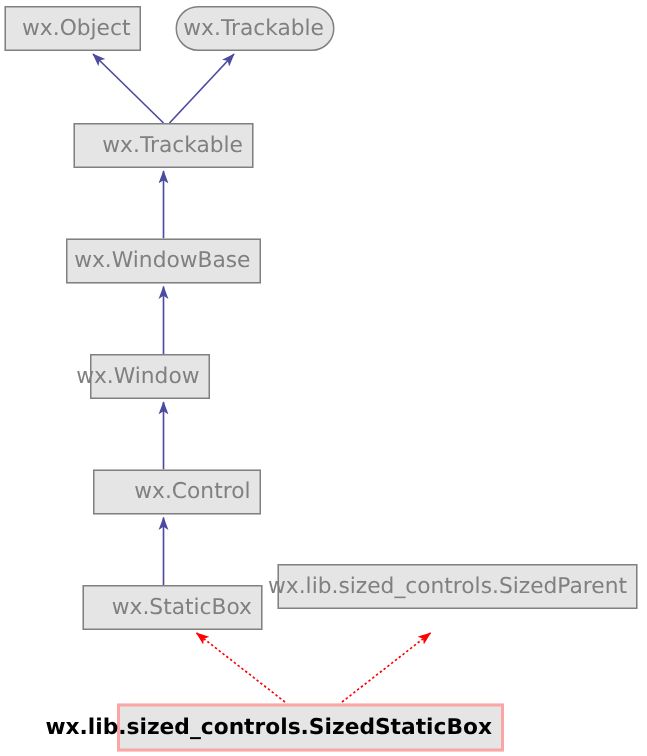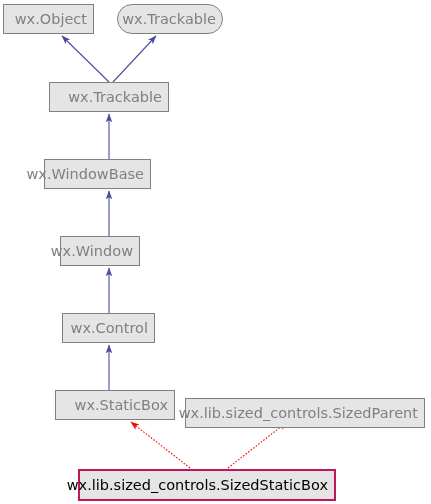--- a/index.html
+++ b/index.html
@@ -34,23 +34,23 @@
     color: #808080;
     font-size: 14.5px;
     line-height: 1;
     display: flex;
     align-items: center;
     justify-content: flex-end;
     white-space: nowrap;
     z-index: 2;
   }
   .node.current {
-    border: 2px solid #be185d;
+    border: 2px solid #fca5a5;
     color: #000000;
-    font-weight: normal;
+    font-weight: bold;
   }
   .node-label {
     display: block;
     padding: 0 6px;
   }
 </style>
 </head>
 <body>
 
 <div id="diagram">
@@ -79,33 +79,33 @@
   <div id="node-layer">
       <div class="node" style="left: 3px; top: 4px; width: 91px; height: 30px;">
         <span class="node-label">wx.Object</span>
       </div>
       <div class="node" style="left: 117px; top: 4px; width: 106px; height: 30px; border-radius: 15px;">
         <span class="node-label">wx.Trackable</span>
       </div>
       <div class="node" style="left: 49px; top: 82px; width: 120px; height: 30px;">
         <span class="node-label">wx.Trackable</span>
       </div>
-      <div class="node" style="left: 44px; top: 159px; width: 107px; height: 30px;">
+      <div class="node" style="left: 44px; top: 159px; width: 130px; height: 30px;">
         <span class="node-label">wx.WindowBase</span>
       </div>
       <div class="node" style="left: 60px; top: 236px; width: 80px; height: 30px;">
         <span class="node-label">wx.Window</span>
       </div>
-      <div class="node" style="left: 62px; top: 313px; width: 93px; height: 30px;">
+      <div class="node" style="left: 62px; top: 313px; width: 112px; height: 30px;">
         <span class="node-label">wx.Control</span>
       </div>
       <div class="node" style="left: 55px; top: 390px; width: 120px; height: 30px;">
         <span class="node-label">wx.StaticBox</span>
       </div>
-      <div class="node" style="left: 185px; top: 398px; width: 240px; height: 30px;">
+      <div class="node" style="left: 185px; top: 376px; width: 240px; height: 30px;">
         <span class="node-label">wx.lib.sized_controls.SizedParent</span>
       </div>
       <div class="node current" style="left: 78px; top: 469px; width: 258px; height: 32px;">
         <span class="node-label">wx.lib.sized_controls.SizedStaticBox</span>
       </div>
     </div>
 
 </div>
 
 </body></html>

